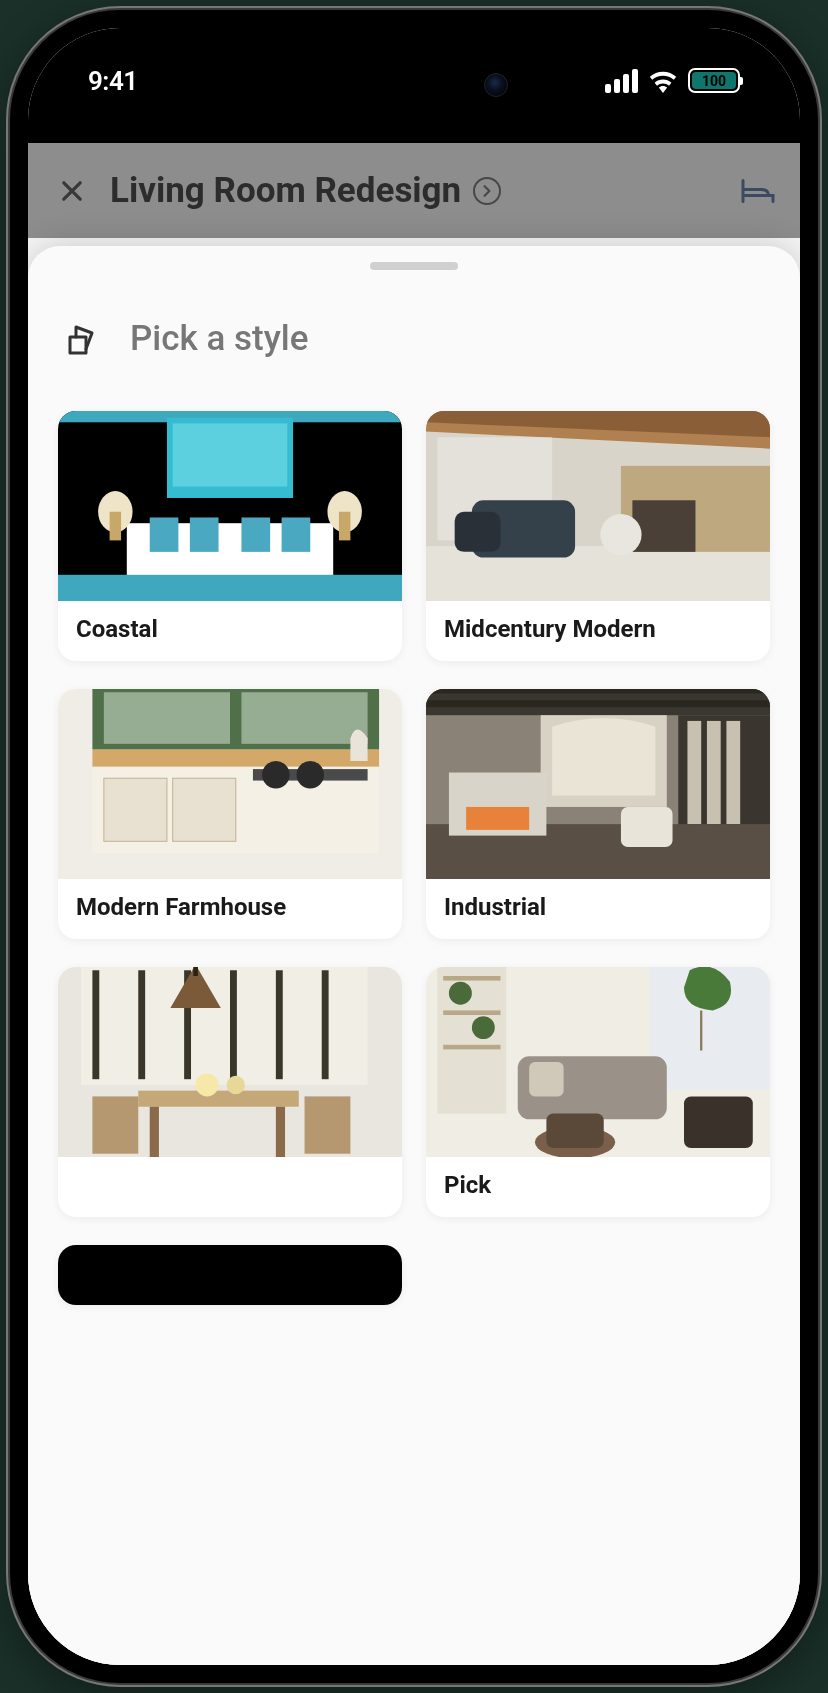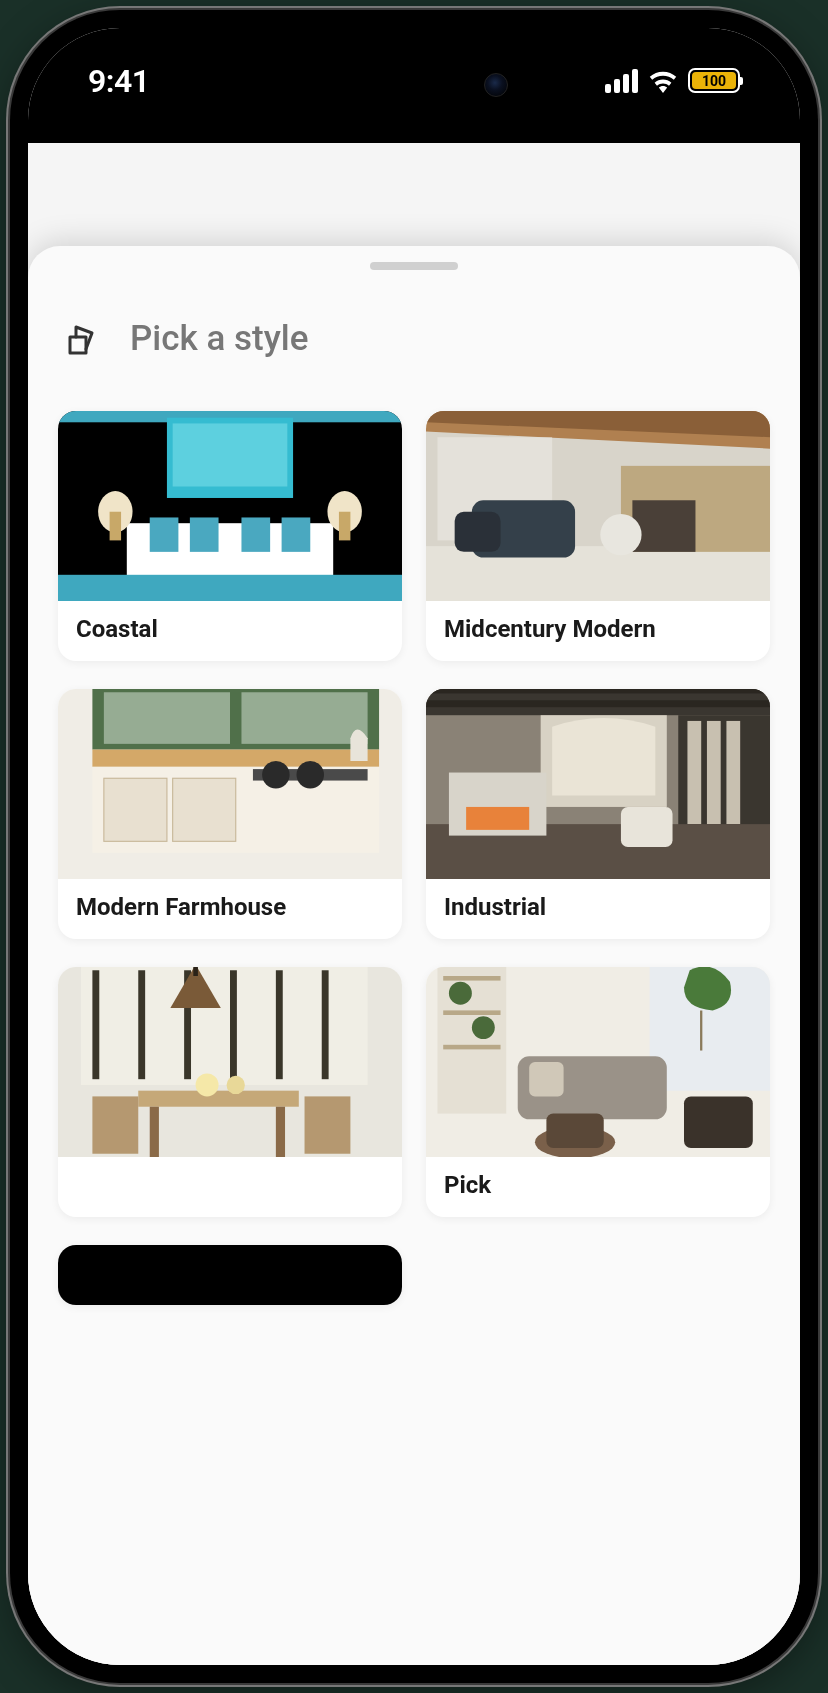--- a/index.html
+++ b/index.html
@@ -58,21 +58,21 @@
     }
     .camera-dot {
       width: 24px;
       height: 24px;
       border-radius: 50%;
       background: radial-gradient(circle at 45% 40%, #1a2a4a 0%, #0a1020 40%, #000 100%);
       border: 1px solid #222;
     }
     .status-time {
       color: #fff;
-      font-size: 32px;
+      font-size: 26px;
       font-weight: 600;
       letter-spacing: -0.5px;
     }
     .status-right {
       display: flex;
       align-items: center;
       gap: 10px;
     }
     .cell-bars {
       display: flex;
@@ -104,21 +104,21 @@
       content: '';
       position: absolute;
       right: -5px;
       top: 7px;
       width: 3px;
       height: 8px;
       background: #fff;
       border-radius: 0 2px 2px 0;
     }
     .battery-fill {
-      background: #eab308;
+      background: #0f766e;
       width: 100%;
       height: 100%;
       border-radius: 4px;
       display: flex;
       align-items: center;
       justify-content: center;
       font-size: 14px;
       font-weight: 700;
       color: #000;
     }
@@ -266,20 +266,36 @@
         <svg class="wifi-icon" viewBox="0 0 24 20" fill="#fff">
           <path d="M12 20l3.5-4.5c-1-0.8-2.2-1.3-3.5-1.3s-2.5 0.5-3.5 1.3L12 20z M5 11.5c2-1.7 4.4-2.7 7-2.7s5 1 7 2.7l-2 2.5c-1.4-1.2-3.1-1.9-5-1.9s-3.6 0.7-5 1.9L5 11.5z M1 6.5C4 3.8 7.8 2.2 12 2.2s8 1.6 11 4.3l-2 2.5c-2.5-2.2-5.6-3.4-9-3.4s-6.5 1.2-9 3.4L1 6.5z"></path>
         </svg>
         <div class="battery-icon">
           <div class="battery-fill">100</div>
         </div>
       </div>
     </div>
 
     <div class="app-content">
+      <div class="header">
+        <div class="close-btn">
+          <svg width="28" height="28" viewBox="0 0 24 24">
+            <path d="M5 5 L19 19 M19 5 L5 19" stroke="#333" stroke-width="2.8" stroke-linecap="round"></path>
+          </svg>
+        </div>
+        <div class="header-title">Living Room Redesign</div>
+        <div class="chevron-circle">
+          <svg viewBox="0 0 10 10">
+            <path d="M3 1 L7 5 L3 9" stroke="#555" stroke-width="1.8" fill="none" stroke-linecap="round" stroke-linejoin="round"></path>
+          </svg>
+        </div>
+        <svg class="header-right-icon" viewBox="0 0 24 18" fill="none" stroke="#3b5c8c" stroke-width="2">
+          <path d="M2 2 L2 16 M2 12 L22 12 L22 16 M2 8 L14 8 C17 8 19 9 19 12" stroke-linecap="round"></path>
+        </svg>
+      </div>
 
       <div class="bottom-sheet">
         <div class="sheet-handle"></div>
         <div class="sheet-header">
           <svg class="style-icon" viewBox="0 0 40 40" fill="none" stroke="#333" stroke-width="3" stroke-linejoin="round" stroke-linecap="round">
             <path d="M8 34 L8 18 L24 18 L24 34 Z"></path>
             <path d="M14 18 L14 8 L30 14 L24 30"></path>
           </svg>
           <div class="sheet-title">Pick a style</div>
         </div>

